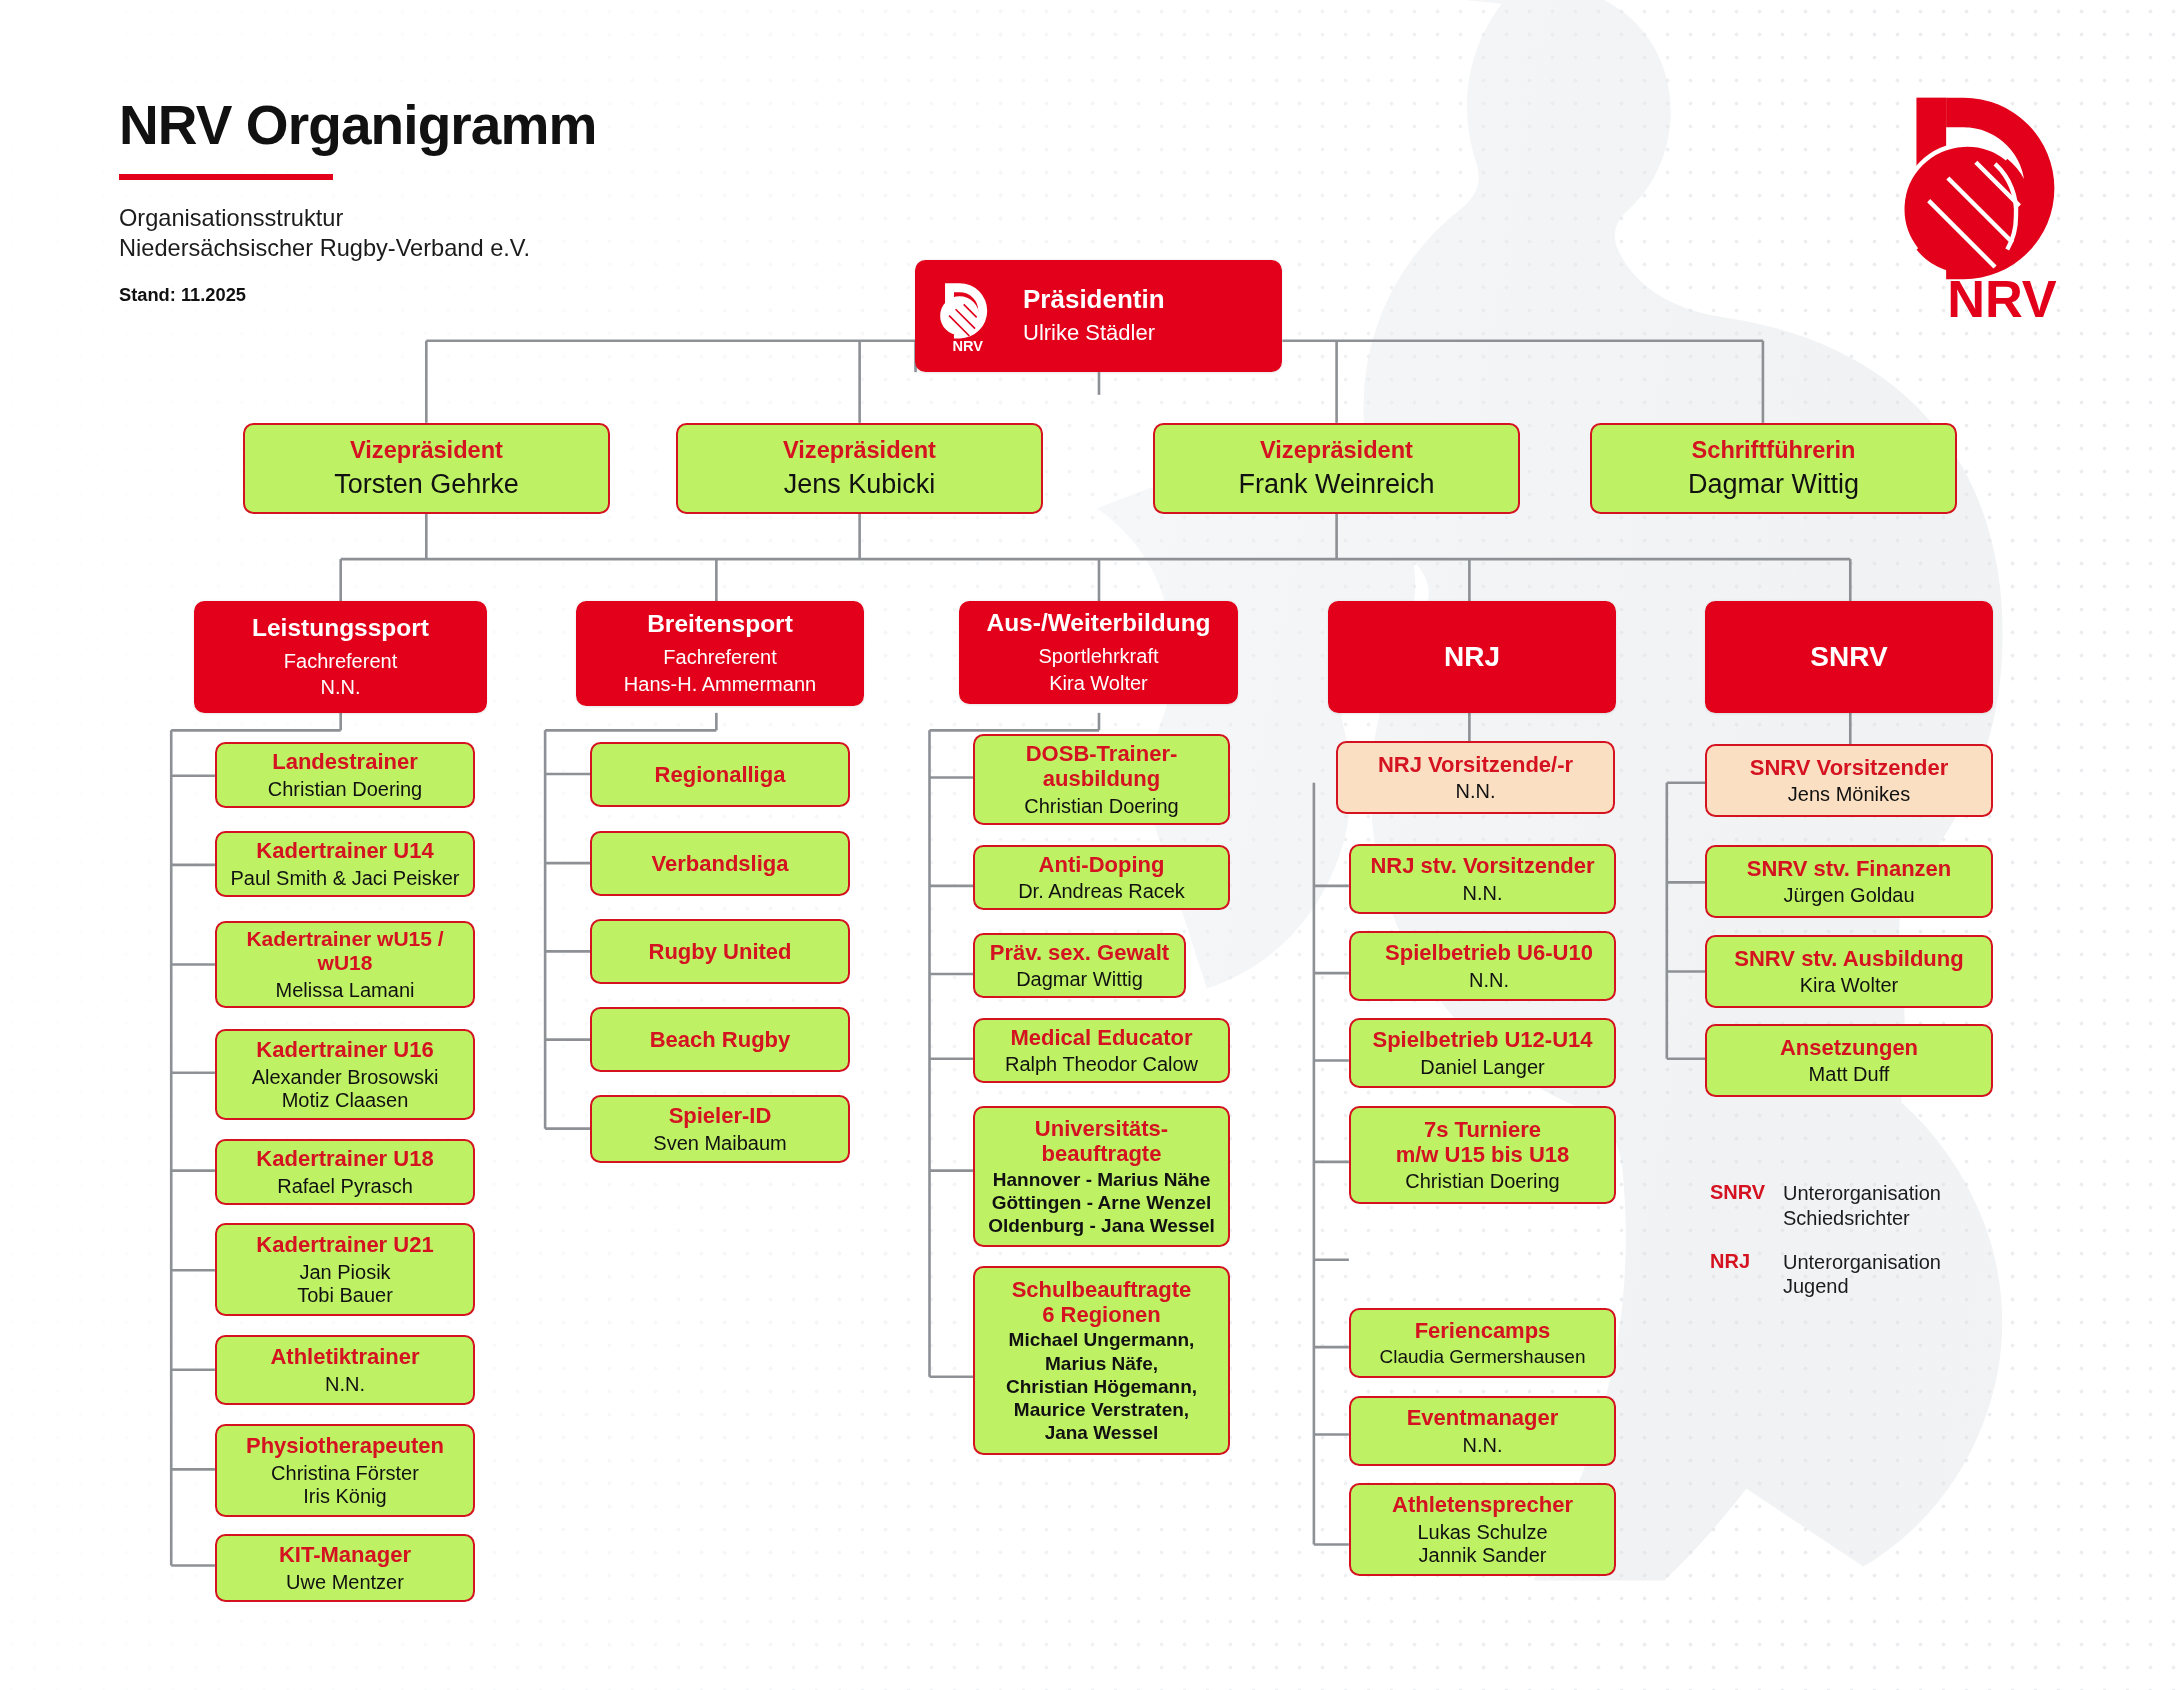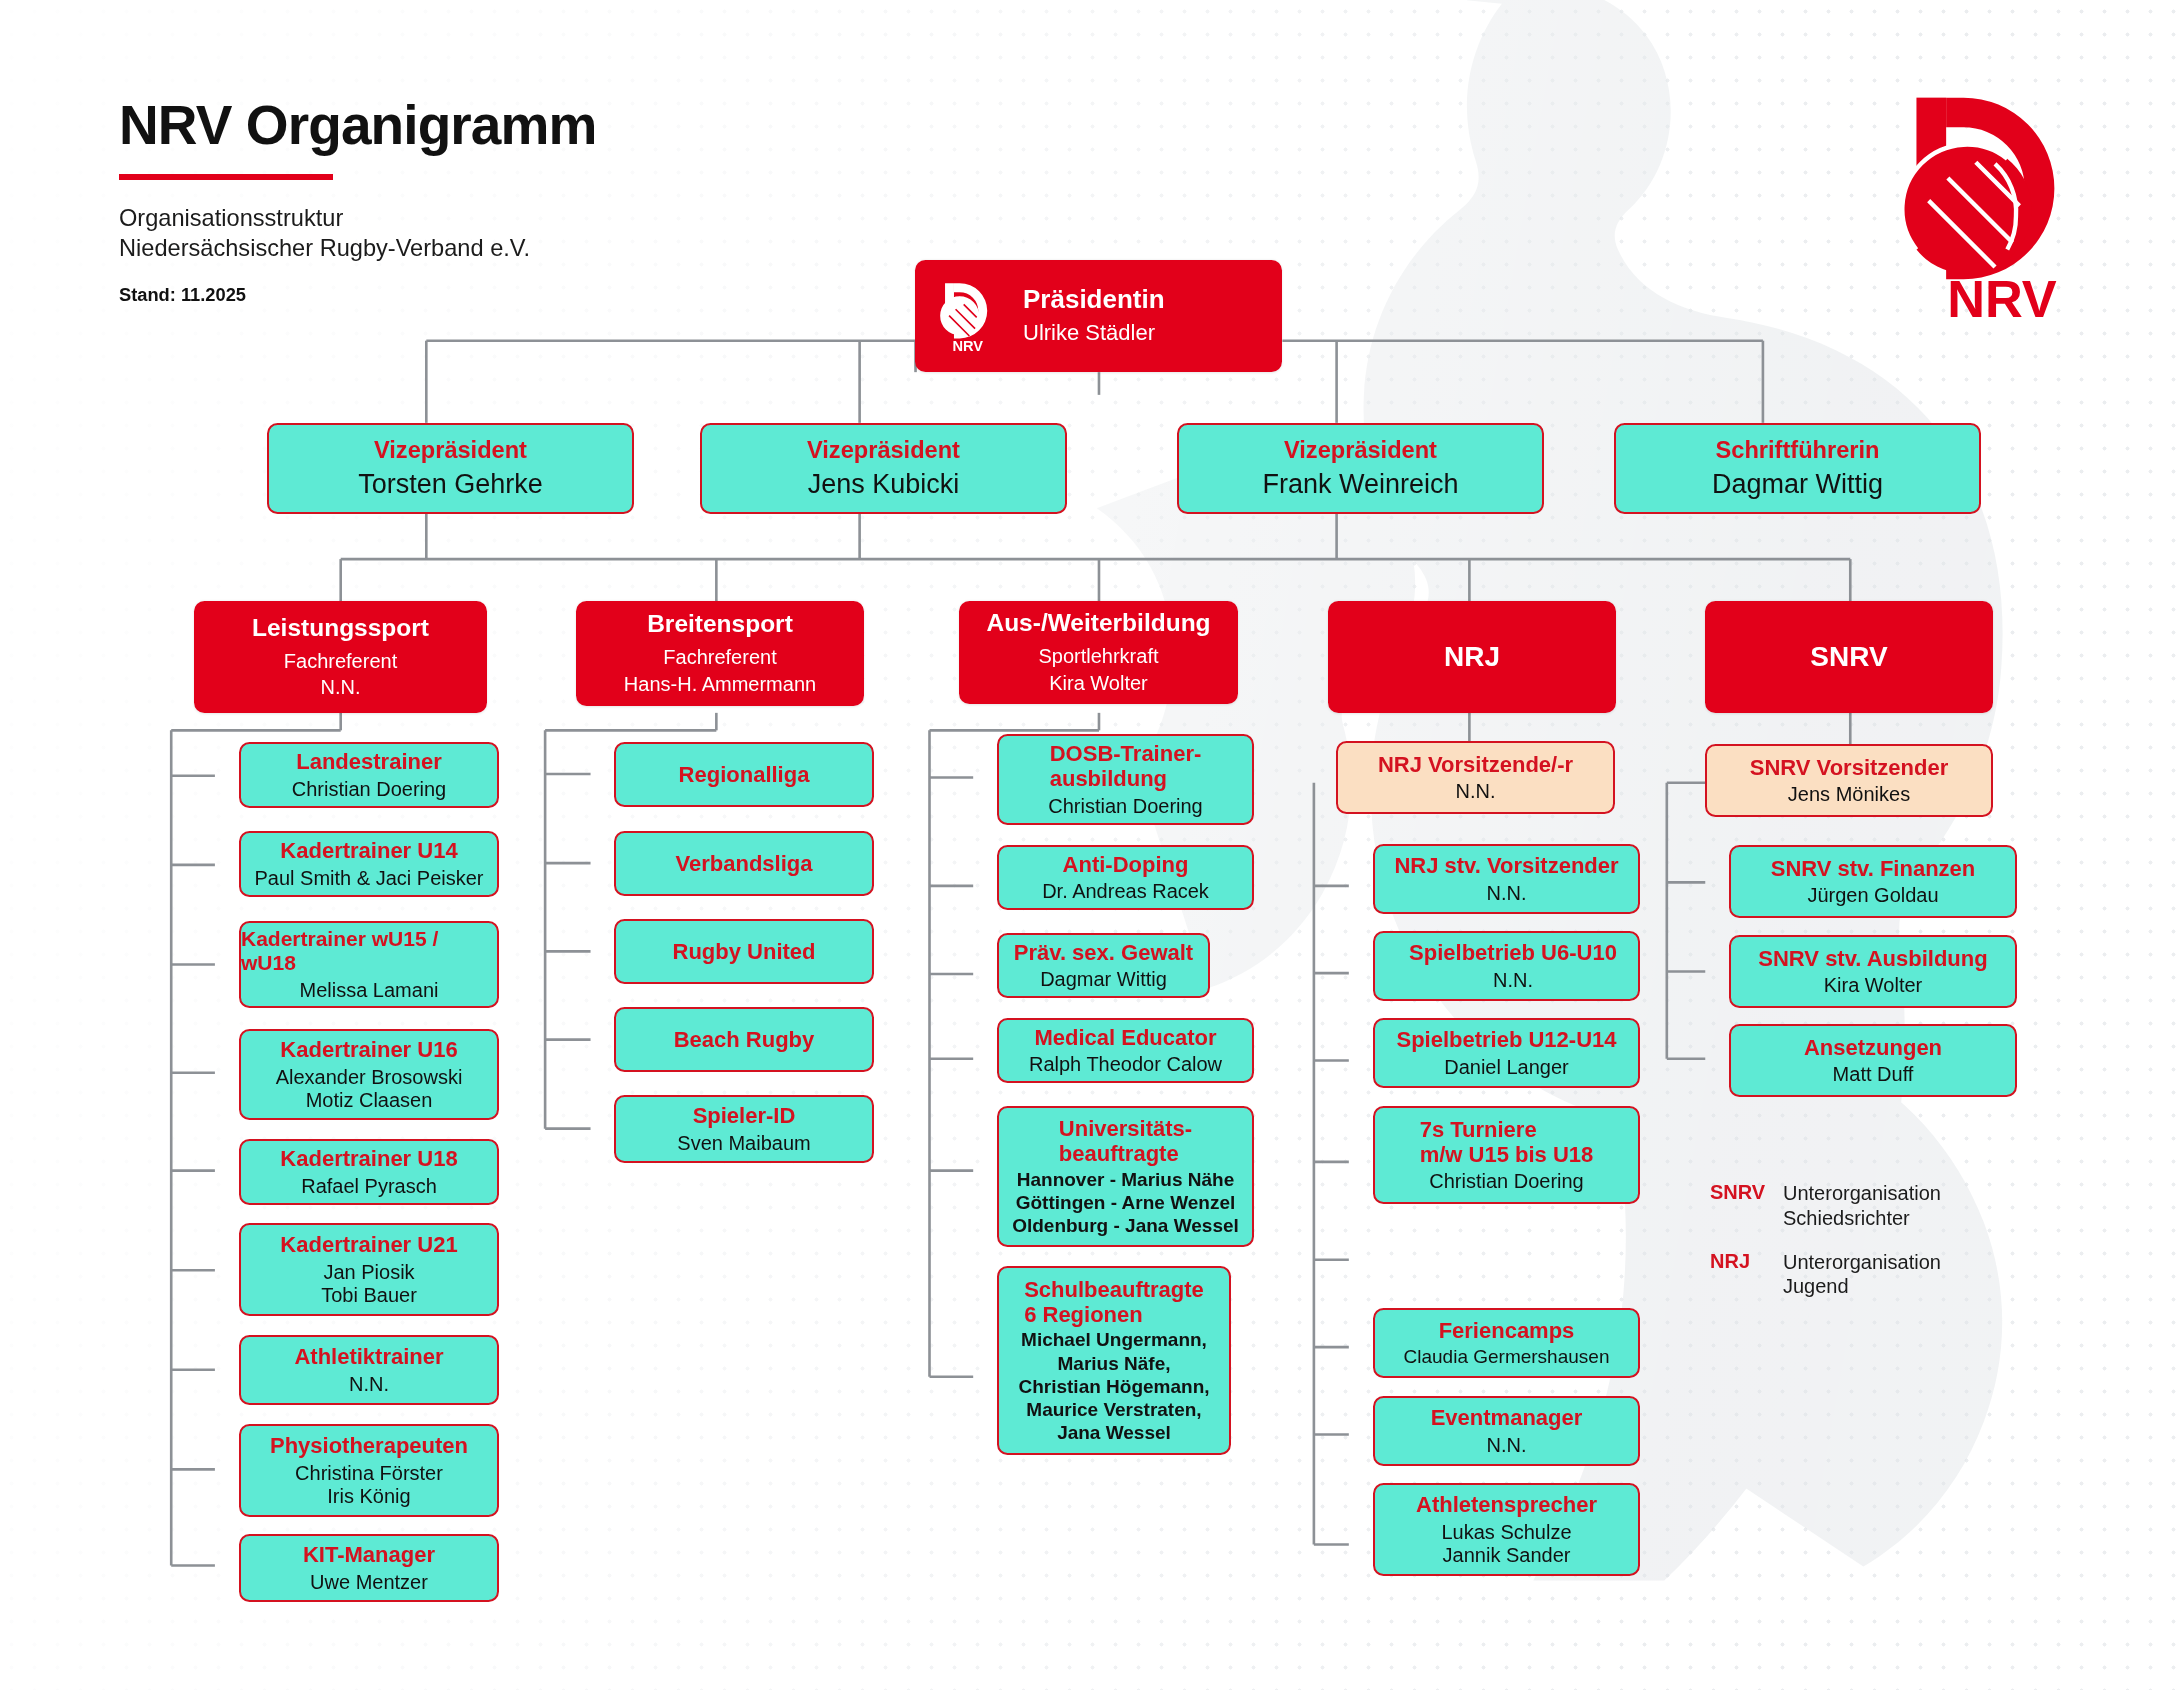--- a/index.html
+++ b/index.html
@@ -60,22 +60,23 @@
   
   .node { position: absolute; z-index: 4; }
 
   .box-red {
     background: #e2001a; border-radius: 10.5px;
     color: #ffffff; text-align: center;
     display: flex; flex-direction: column; align-items: center; justify-content: center;
     box-shadow: 0 0.9px 2.6px rgba(0,0,0,.10);
   }
   .box-white {
-    background: #5eead4; border: 2.6px solid #d41220; border-radius: 10.5px;
-    display: flex; flex-direction: column; align-items: center; justify-content: center; margin-left: 24px;
+    background: #bef264; border: 2.6px solid #d41220; border-radius: 10.5px;
+    text-align: center;
+    display: flex; flex-direction: column; align-items: center; justify-content: center;
   }
   .box-peach {
     background: #fbdfc2; border: 2.6px solid #d41220; border-radius: 10.5px;
     text-align: center;
     display: flex; flex-direction: column; align-items: center; justify-content: center;
   }
 
   .t-red    { color: #d41220; font-weight: 700; line-height: 1.14; }
   .t-white-b{ color: #ffffff; font-weight: 700; line-height: 1.15; }
   .t-white-n{ color: #ffffff; font-weight: 400; line-height: 1.25; }
@@ -362,21 +363,21 @@
     <div class="t-red lt">Medical Educator</div>
     <div class="ln">Ralph Theodor Calow</div>
   </div>
   <div class="node box-white leaf" style="left:973px; top:1106px; width:257px; height:141px;">
     <div class="t-red lt" style="white-space:pre-line;">Universitäts-
 beauftragte</div>
     <div class="ln-sm">Hannover - Marius Nähe</div>
     <div class="ln-sm" style="margin-top:0;">Göttingen - Arne Wenzel</div>
     <div class="ln-sm" style="margin-top:0;">Oldenburg - Jana Wessel</div>
   </div>
-  <div class="node box-white leaf" style="left:973px; top:1266px; width:234px; height:189px;">
+  <div class="node box-white leaf" style="left:973px; top:1266px; width:257px; height:189px;">
     <div class="t-red lt" style="white-space:pre-line;">Schulbeauftragte
 6 Regionen</div>
     <div class="ln-sm">Michael Ungermann,</div>
     <div class="ln-sm" style="margin-top:0;">Marius Näfe,</div>
     <div class="ln-sm" style="margin-top:0;">Christian Högemann,</div>
     <div class="ln-sm" style="margin-top:0;">Maurice Verstraten,</div>
     <div class="ln-sm" style="margin-top:0;">Jana Wessel</div>
   </div>
 
   <div class="node box-peach leaf" style="left:1336px; top:741px; width:279px; height:73px;">

